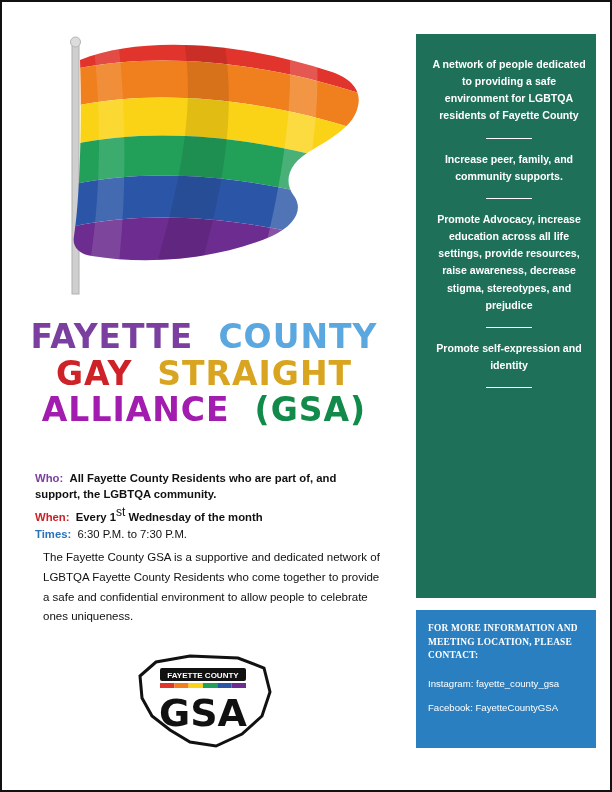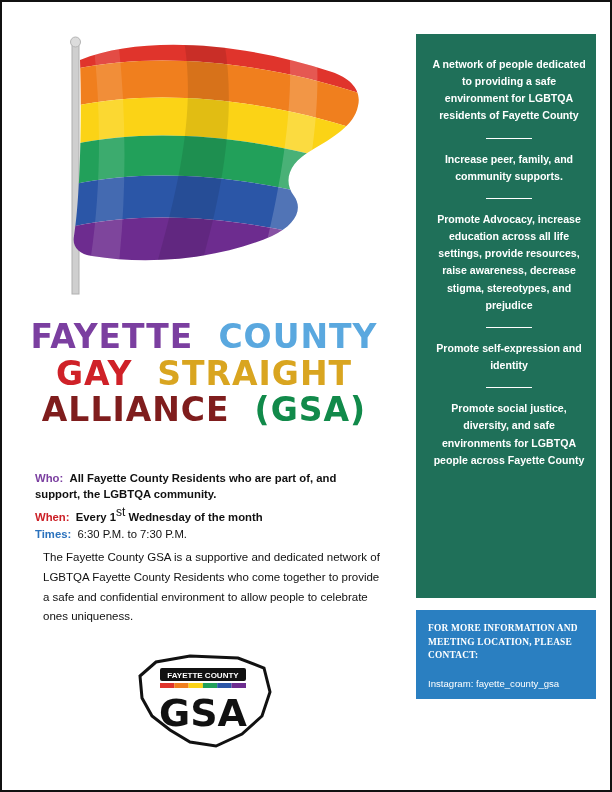--- a/index.html
+++ b/index.html
@@ -55,21 +55,21 @@
     letter-spacing: 1px;
     line-height: 1.02;
     white-space: nowrap;
   }
   #title-line-1 { font-size: 33px; }
   #title-line-2 { font-size: 33px; margin-top: 3px; }
   #title-line-3 { font-size: 33px; margin-top: 3px; }
 
   .c-purple { color:#7b3fa0; }
   .c-red    { color:#cf2128; }
-  .c-orange { color:#7f1d1d;margin-top:37px; }
+  .c-orange { color:#a21caf;margin-top:37px; }
   .c-gold   { color:#d9a520; }
   .c-ltblue { color:#5aa8df; }
   .c-dkgreen{ color:#118a4a; }
 
   
   #details {
     position: absolute;
     left: 33px;
     top: 468px;
     width: 340px;
@@ -124,21 +124,21 @@
     background: #ffffff;
     margin: 13px auto 12px auto;
   }
 
   
   #blue-panel {
     position: absolute;
     right: 14px;
     top: 608px;
     width: 180px;
-    height: 89px;
+    height: 138px;
     background: #2a7fc1;
     color: #ffffff;
     box-sizing: border-box;
     padding: 12px 12px 10px 12px;
     font-size: 9.6px;
     line-height: 1.45;
   }
   #contact-heading {
     font-family: "Liberation Serif", serif;
     font-weight: bold;
@@ -245,21 +245,20 @@
 
   <div id="green-panel">
     <div class="gp-block">A network of people dedicated to providing a safe environment for LGBTQA residents of Fayette County</div>
     <div class="gp-sep"></div>
     <div class="gp-block">Increase peer, family, and community supports.</div>
     <div class="gp-sep"></div>
     <div class="gp-block">Promote Advocacy, increase education across all life settings, provide resources, raise awareness, decrease stigma, stereotypes, and prejudice</div>
     <div class="gp-sep"></div>
     <div class="gp-block">Promote self-expression and identity</div>
     <div class="gp-sep"></div>
-    <div class="gp-block">Promote social justice, diversity, and safe environments for LGBTQA people across Fayette County</div>
   </div>
 
   <div id="blue-panel">
     <div id="contact-heading">FOR MORE INFORMATION AND MEETING LOCATION, PLEASE CONTACT:</div>
     <div class="contact-line">Instagram: fayette_county_gsa</div>
     <div class="contact-line">Facebook: FayetteCountyGSA</div>
   </div>
 
 </div>
 

